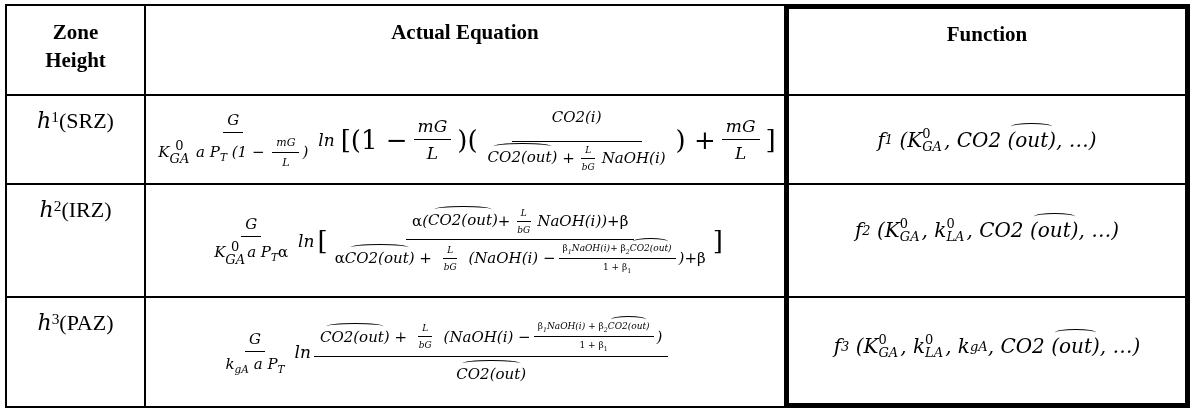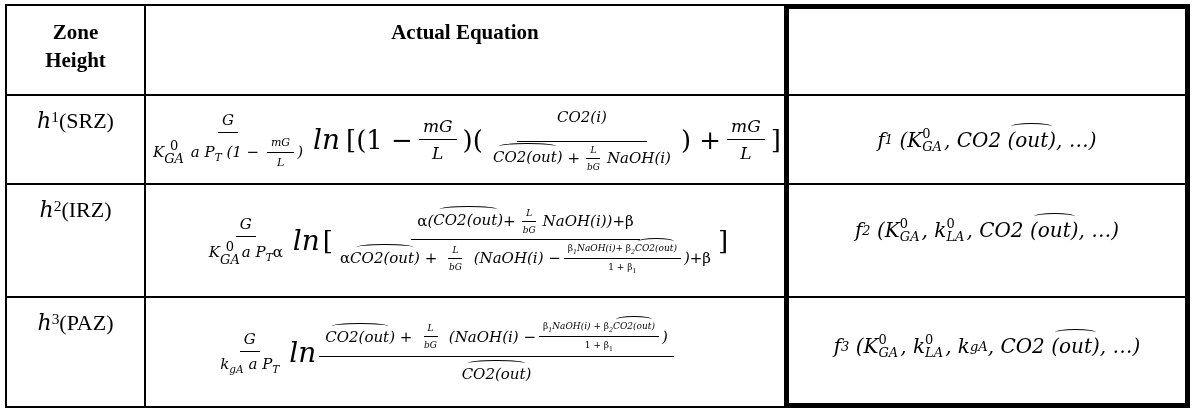--- a/index.html
+++ b/index.html
@@ -11,21 +11,21 @@
     .hdr { font-weight: bold; font-size: 21px; text-align: center; line-height: 28px; }
     .hdr-sub { font-weight: normal; font-size: 20px; }
     .zone { font-size: 22px; align-items: flex-start; padding-top: 12px; }
     .ital { font-family: "DejaVu Serif", serif; font-style: italic; }
     .math { font-family: "DejaVu Serif", serif; font-style: italic; font-size: 15px; display: inline-flex; align-items: center; white-space: nowrap; }
     .frac { display: inline-flex; flex-direction: column; align-items: center; vertical-align: middle; margin: 0 3px; }
     .frac > .num { padding: 0 4px 3px 4px; border-bottom: 1px solid #000; text-align: center; white-space: nowrap; }
     .frac > .den { padding: 3px 4px 0 4px; text-align: center; white-space: nowrap; }
     .sm { font-size: 11px; }
     .xs { font-size: 9px; }
-    .big { font-size: 28px; margin: 13px 3px; }
+    .big { font-size: 17px; margin: 13px 3px; }
     .br { font-style: normal; font-size: 26px; margin: 0 3px; }
     sub, sup { font-size: 70%; }
     .hat { position: relative; display: inline-block; text-align: center; }
     .hat::before { content: ""; position: absolute; left: 8%; right: 8%; top: -5px; height: 6px;
                    border-top: 1.5px solid #000; border-radius: 50% 50% 0 0; }
     .up { font-style: normal; }
     .fn { font-family: "DejaVu Serif", serif; font-style: italic; font-size: 20px; align-items: center; white-space: nowrap; }
     .fn sub { font-size: 13px; }
     .ss { display: inline-flex; flex-direction: column; vertical-align: middle; line-height: 13px; font-size: 13px; margin-right: 2px; }
   </style>
@@ -48,20 +48,23 @@
   <div class="line" style="left:779px;top:0;width:5px;height:404px;"></div>
   <div class="line" style="left:1180px;top:0;width:5px;height:404px;"></div>
   <div class="line" style="left:779px;top:399px;width:406px;height:5px;"></div>
 
   <div class="cell hdr" style="left:2px;top:14px;width:137px;flex-direction:column;align-items:center;">
     <span>Zone</span>
     <span>Height</span>
   </div>
   <div class="cell hdr" style="left:141px;top:14px;width:638px;flex-direction:column;align-items:center;gap:42px;">
     <span>Actual Equation</span>
+  </div>
+  <div class="cell hdr" style="left:784px;top:16px;width:396px;">
+    <span>Function</span>
   </div>
 
   <div class="cell zone" style="left:2px;top:92px;width:137px;">
     <span class="ital">h</span>
       <sub>1</sub>
       <span>(SRZ)</span>
   </div>
   <div class="cell" style="left:141px;top:92px;width:638px;height:87px;align-items:center;">
     <span class="math">
       <span class="frac">

